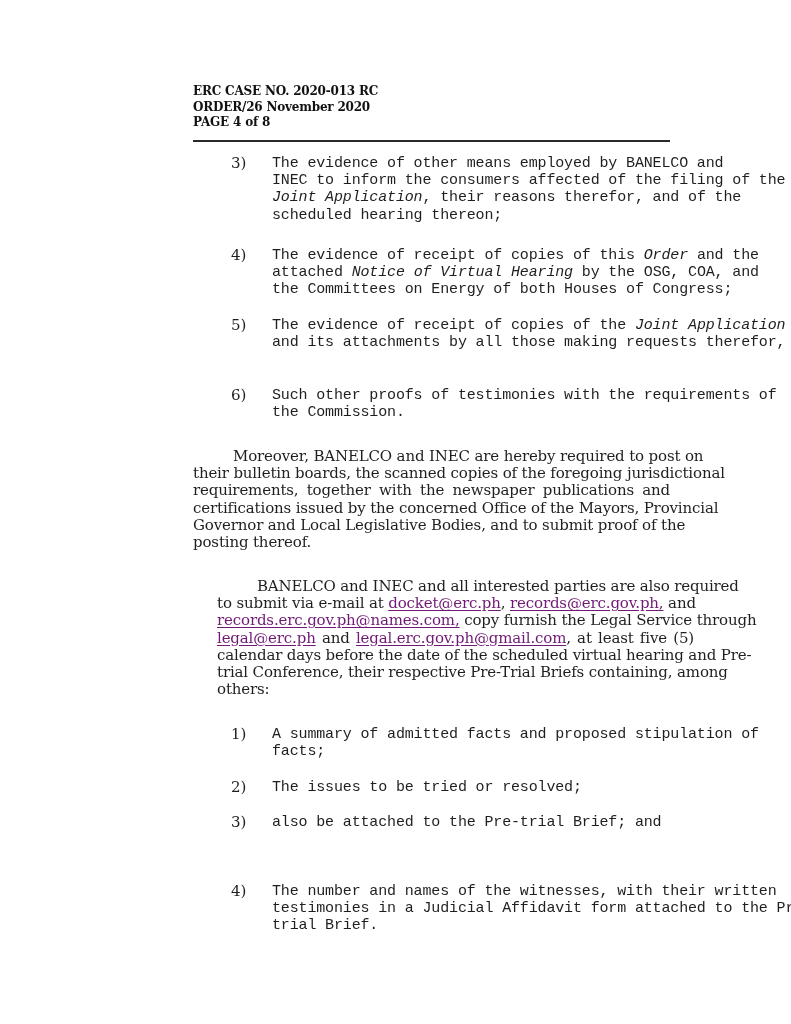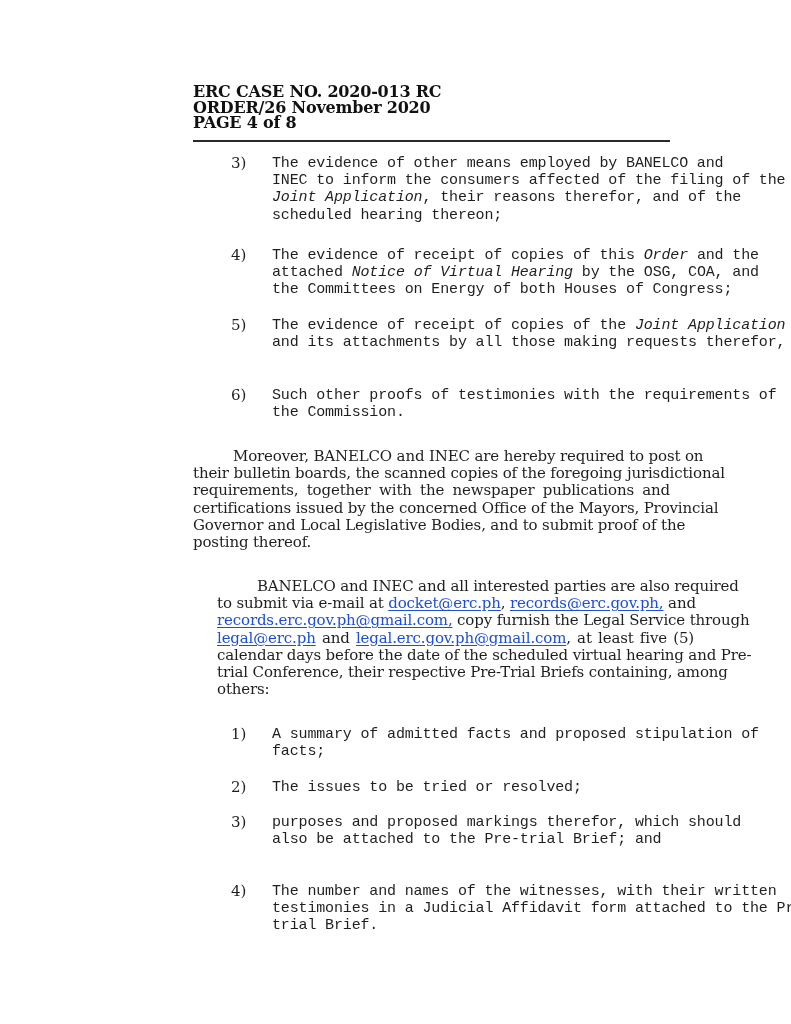--- a/index.html
+++ b/index.html
@@ -20,21 +20,21 @@
       left: 193px;
       top: 0;
       width: 477px;
     }
     .header {
       position: absolute;
       left: 0;
       top: 84px;
       width: 477px;
       font-weight: bold;
-      font-size: 16px;
+      font-size: 12px;
       line-height: 15.6px;
       color: #111111;
       letter-spacing: -0.2px;
     }
     .header-line { display: block; white-space: nowrap; }
     .header-rule {
       position: absolute;
       left: 0;
       top: 140px;
       width: 477px;
@@ -86,21 +86,21 @@
       text-align: justify;
       text-align-last: justify;
       white-space: nowrap;
       font-family: Liberation Mono, monospace;
     }
     .item-line.last { text-align-last: left; }
     .para-line.first { padding-left: 40px; }
     .para { text-indent: 0; }
     em { font-style: italic; }
     a.link {
-      color: #1d4ed8;
+      color: #701a75;
       text-decoration: underline;
       text-underline-offset: 2px;
     }
   </style>
 </head>
 <body>
 
 <div class="page">
 
   <div class="header">
@@ -153,21 +153,21 @@
     <span class="para-line">their bulletin boards, the scanned copies of the foregoing jurisdictional</span>
     <span class="para-line">requirements, together with the newspaper publications and</span>
     <span class="para-line">certifications issued by the concerned Office of the Mayors, Provincial</span>
     <span class="para-line">Governor and Local Legislative Bodies, and to submit proof of the</span>
     <span class="para-line last">posting thereof.</span>
   </div>
 
   <div class="para block" style="top:578px;margin-left:24px;">
     <span class="para-line first">BANELCO and INEC and all interested parties are also required</span>
     <span class="para-line"><span>to submit via e-mail at </span><a class="link">docket@erc.ph</a><span>, </span><a class="link">records@erc.gov.ph,</a><span> and</span></span>
-    <span class="para-line"><a class="link">records.erc.gov.ph@gmail.com,</a><span> copy furnish the Legal Service through</span></span>
+    <span class="para-line"><a class="link">records.erc.gov.ph@names.com,</a><span> copy furnish the Legal Service through</span></span>
     <span class="para-line"><a class="link">legal@erc.ph</a><span> and </span><a class="link">legal.erc.gov.ph@gmail.com</a><span>, at least five (5)</span></span>
     <span class="para-line">calendar days before the date of the scheduled virtual hearing and Pre-</span>
     <span class="para-line">trial Conference, their respective Pre-Trial Briefs containing, among</span>
     <span class="para-line last">others:</span>
   </div>
 
   <div class="block" style="top:726px;">
     <div class="item" style="top:0px;">
       <span class="item-num">1)</span>
       <div class="item-text">
@@ -177,21 +177,20 @@
     </div>
     <div class="item" style="top:53px;">
       <span class="item-num">2)</span>
       <div class="item-text">
         <span class="item-line last">The issues to be tried or resolved;</span>
       </div>
     </div>
     <div class="item" style="top:88px;">
       <span class="item-num">3)</span>
       <div class="item-text">
-        <span class="item-line">purposes and proposed markings therefor, which should</span>
         <span class="item-line last">also be attached to the Pre-trial Brief; and</span>
       </div>
     </div>
     <div class="item" style="top:157px;">
       <span class="item-num">4)</span>
       <div class="item-text">
         <span class="item-line">The number and names of the witnesses, with their written</span>
         <span class="item-line">testimonies in a Judicial Affidavit form attached to the Pre-</span>
         <span class="item-line last">trial Brief.</span>
       </div>

